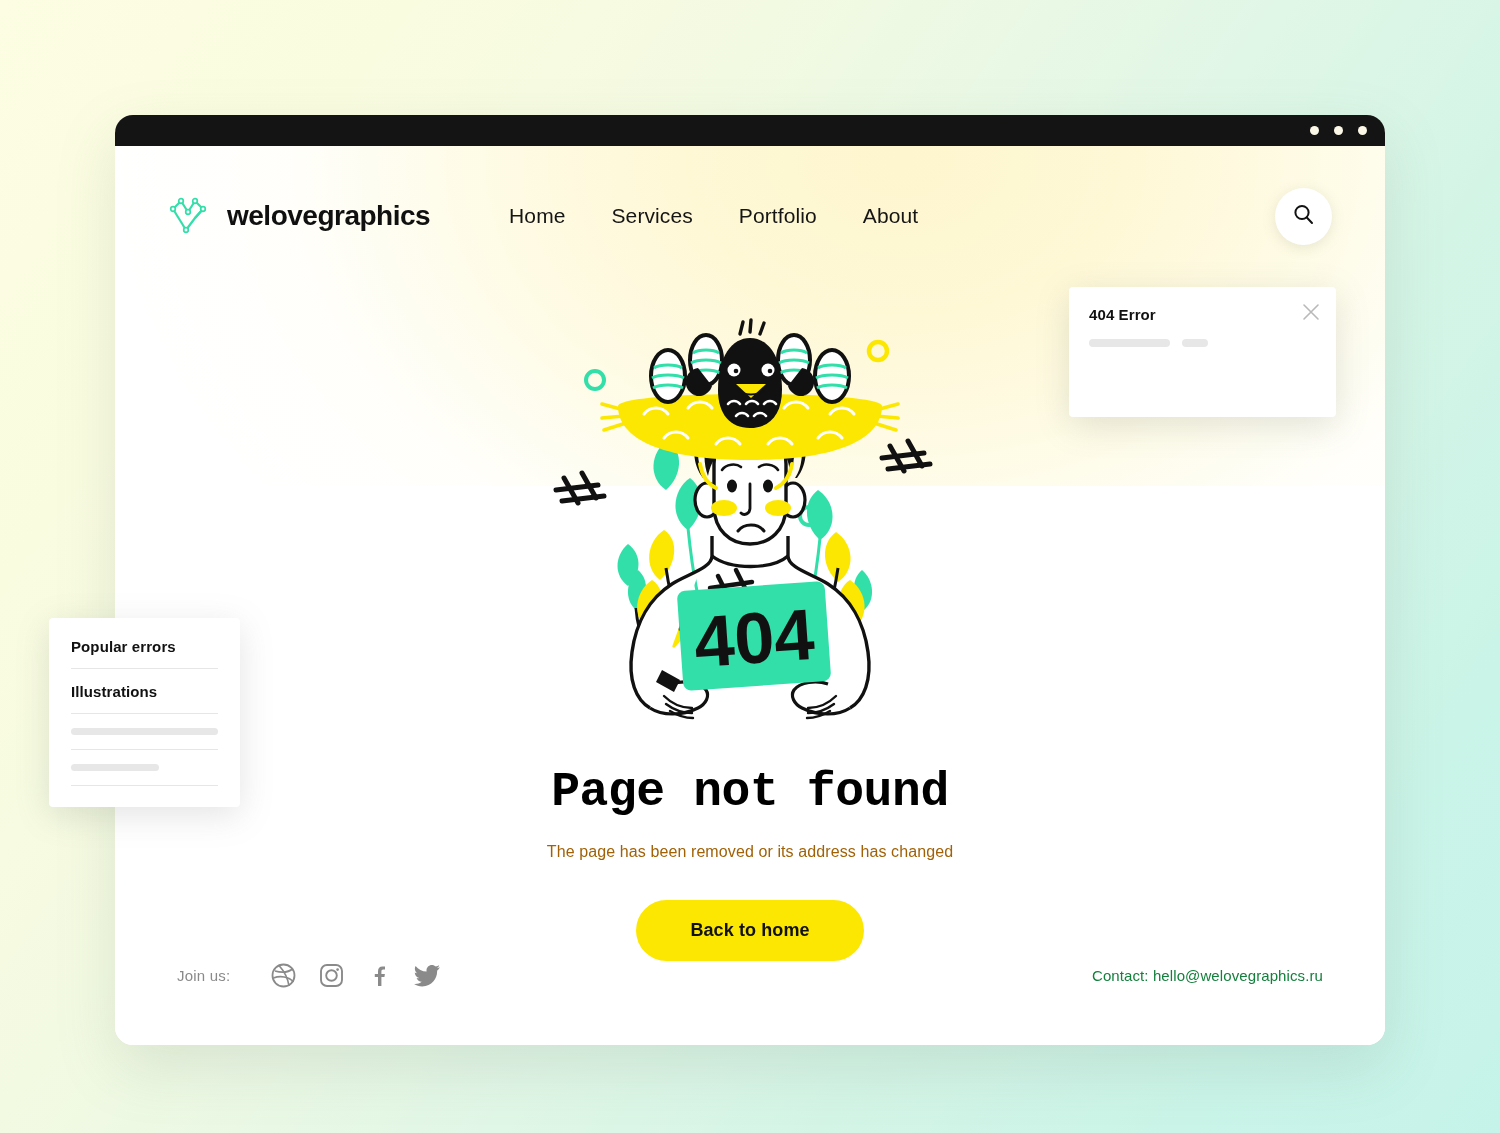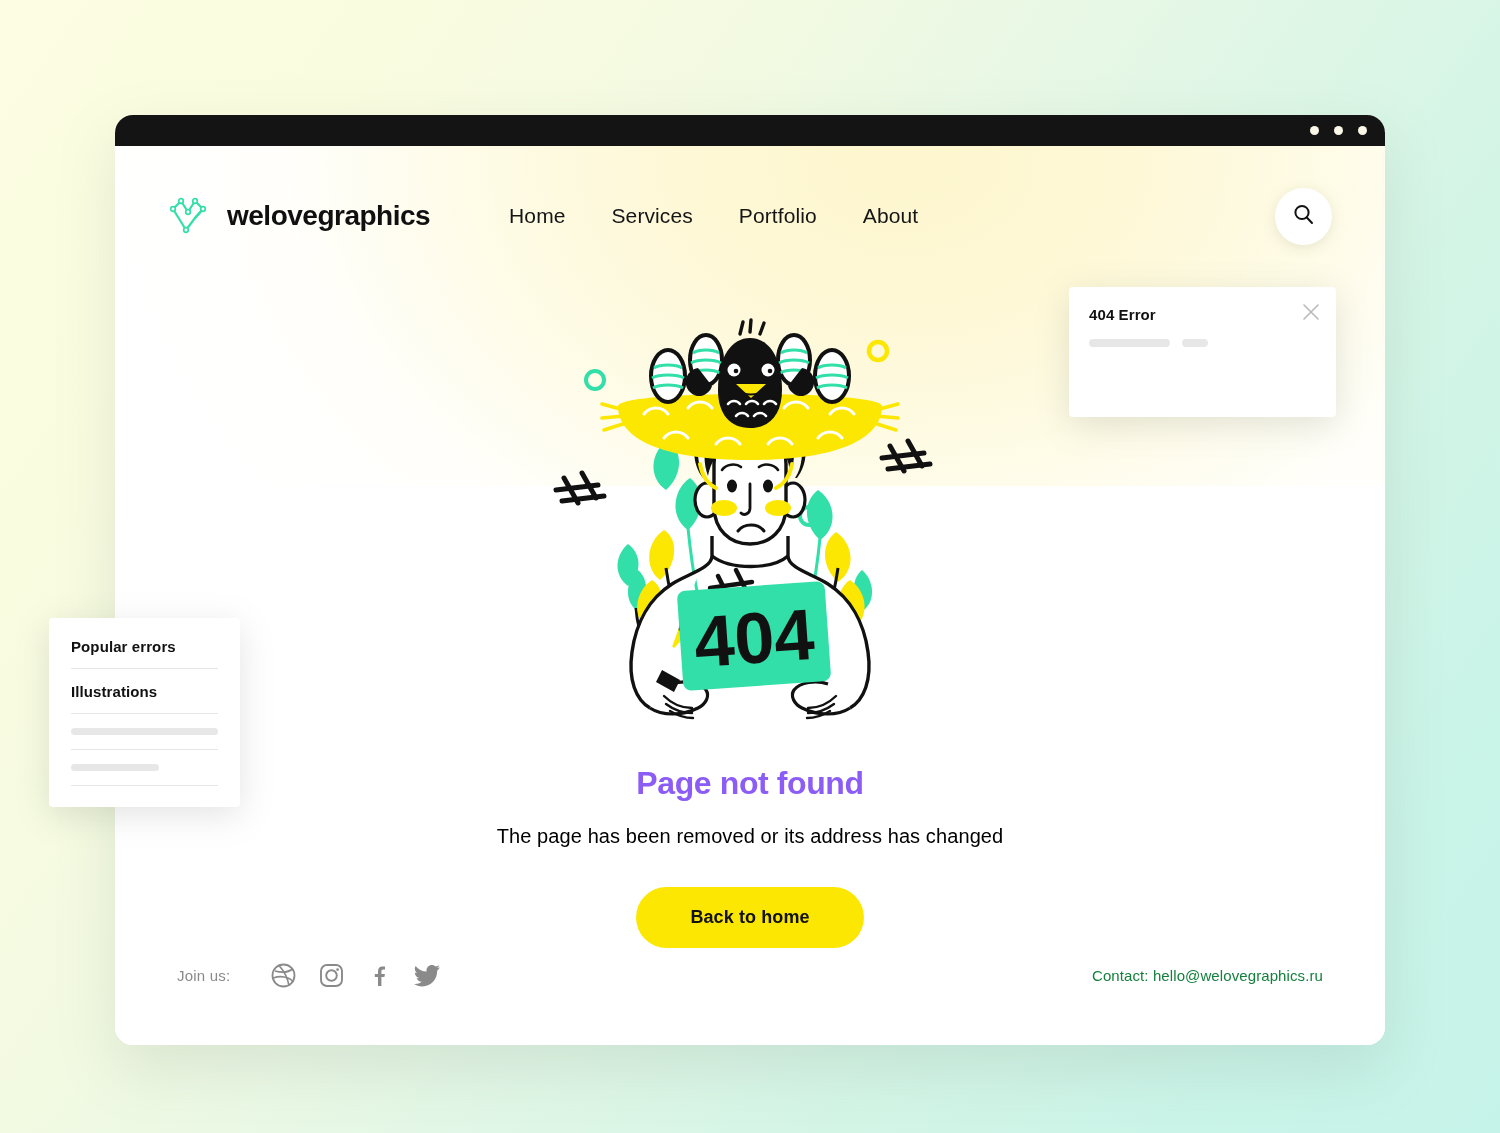--- a/index.html
+++ b/index.html
@@ -139,30 +139,31 @@
 
   
   .hero {
     position: absolute;
     left: 0;
     top: 620px;
     width: 100%;
     text-align: center;
   }
   .hero-title {
-    font-size: 32px;
+    font-size: 48px;
     font-weight: bold;
-    color: #8b5cf6;
+    color: #000000;
     letter-spacing: -0.4px;
     line-height: 1.1;
+    font-family: Liberation Mono, monospace;
   }
   .hero-sub {
     margin-top: 24px;
-    font-size: 20px;
-    color: #000000;
+    font-size: 16px;
+    color: #a16207;
     letter-spacing: 0.1px;
   }
   .cta-btn {
     margin-top: 39px;
     display: inline-block;
     background: #FCE702;
     color: #111111;
     font-size: 18px;
     font-weight: bold;
     border: none;

